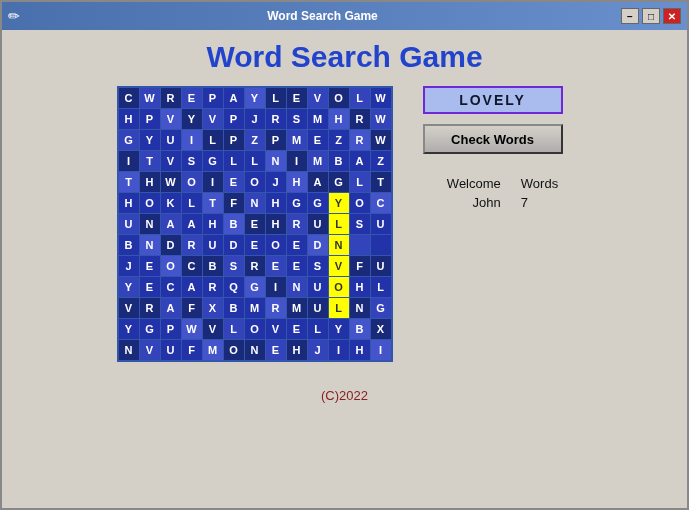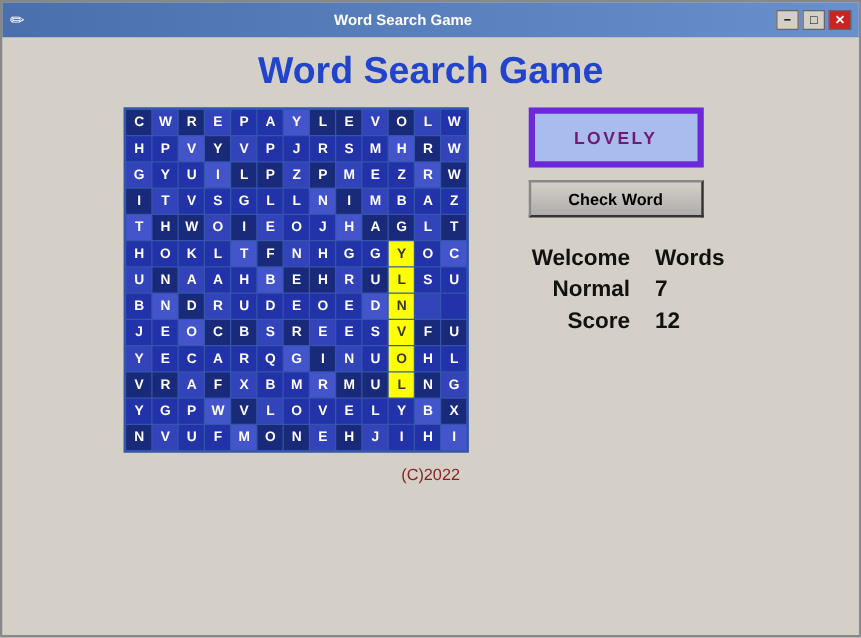--- a/index.html
+++ b/index.html
@@ -103,29 +103,29 @@
     .cell.highlighted { background: yellow; color: #333; }
     .right-panel {
       display: flex;
       flex-direction: column;
       align-items: center;
       gap: 10px;
       min-width: 160px;
     }
     .word-display {
       background: #aabbee;
-      border: 5px solid #6d28d9;
+      border: 2px solid #6d28d9;
       width: 140px;
-      height: 48px;
+      height: 28px;
       display: flex;
       align-items: center;
       justify-content: center;
       font-size: 14px;
       font-weight: bold;
-      color: #701a75;
+      color: #0f172a;
       letter-spacing: 2px;
     }
     .check-word-btn {
       background: linear-gradient(to bottom, #d4d0c8, #b0acac);
       border: 2px outset #888;
       width: 140px;
       height: 30px;
       font-size: 13px;
       font-weight: bold;
       cursor: pointer;
@@ -133,30 +133,30 @@
     }
     .stats-panel {
       margin-left: 20px;
       margin-top: 10px;
     }
     .stats-table {
       border-collapse: collapse;
     }
     .stats-table td {
       padding: 2px 10px;
-      font-size: 18px;
-      font-weight: bold;
+      font-size: 13px;
+      font-weight: normal;
       color: #111;
     }
     .stats-table td.label { text-align: right; }
     .stats-table td.value { text-align: left; }
     .copyright {
       color: #882222;
       font-size: 13px;
-      margin-top: 10px;
+      margin-top: 26px;
     }
   </style>
 </head>
 <body>
 
 <div class="window">
   <div class="title-bar">
     <span class="title-bar-icon">✏</span>
     <span class="title-bar-title">Word Search Game</span>
     <div class="title-bar-buttons">
@@ -338,36 +338,32 @@
           <div class="cell dark3">E</div>
           <div class="cell dark1">H</div>
           <div class="cell dark3">J</div>
           <div class="cell dark2">I</div>
           <div class="cell dark2">H</div>
           <div class="cell dark4">I</div>
         </div>
 
       <div class="right-panel">
         <div class="word-display">LOVELY</div>
-        <button class="check-word-btn">Check Word</button>
+        <button class="check-word-btn">Check Words</button>
 
         <div class="stats-panel">
           <table class="stats-table">
             <tbody>
                 <tr>
               <td class="label">Welcome</td>
               <td class="value">Words</td>
             </tr>
             <tr>
-              <td class="label">Normal</td>
+              <td class="label">John</td>
               <td class="value">7</td>
-            </tr>
-            <tr>
-              <td class="label">Score</td>
-              <td class="value">12</td>
             </tr>
           </tbody>
             </table>
         </div>
       </div>
     </div>
 
     <div class="copyright">(C)2022</div>
   </div>
 </div>

